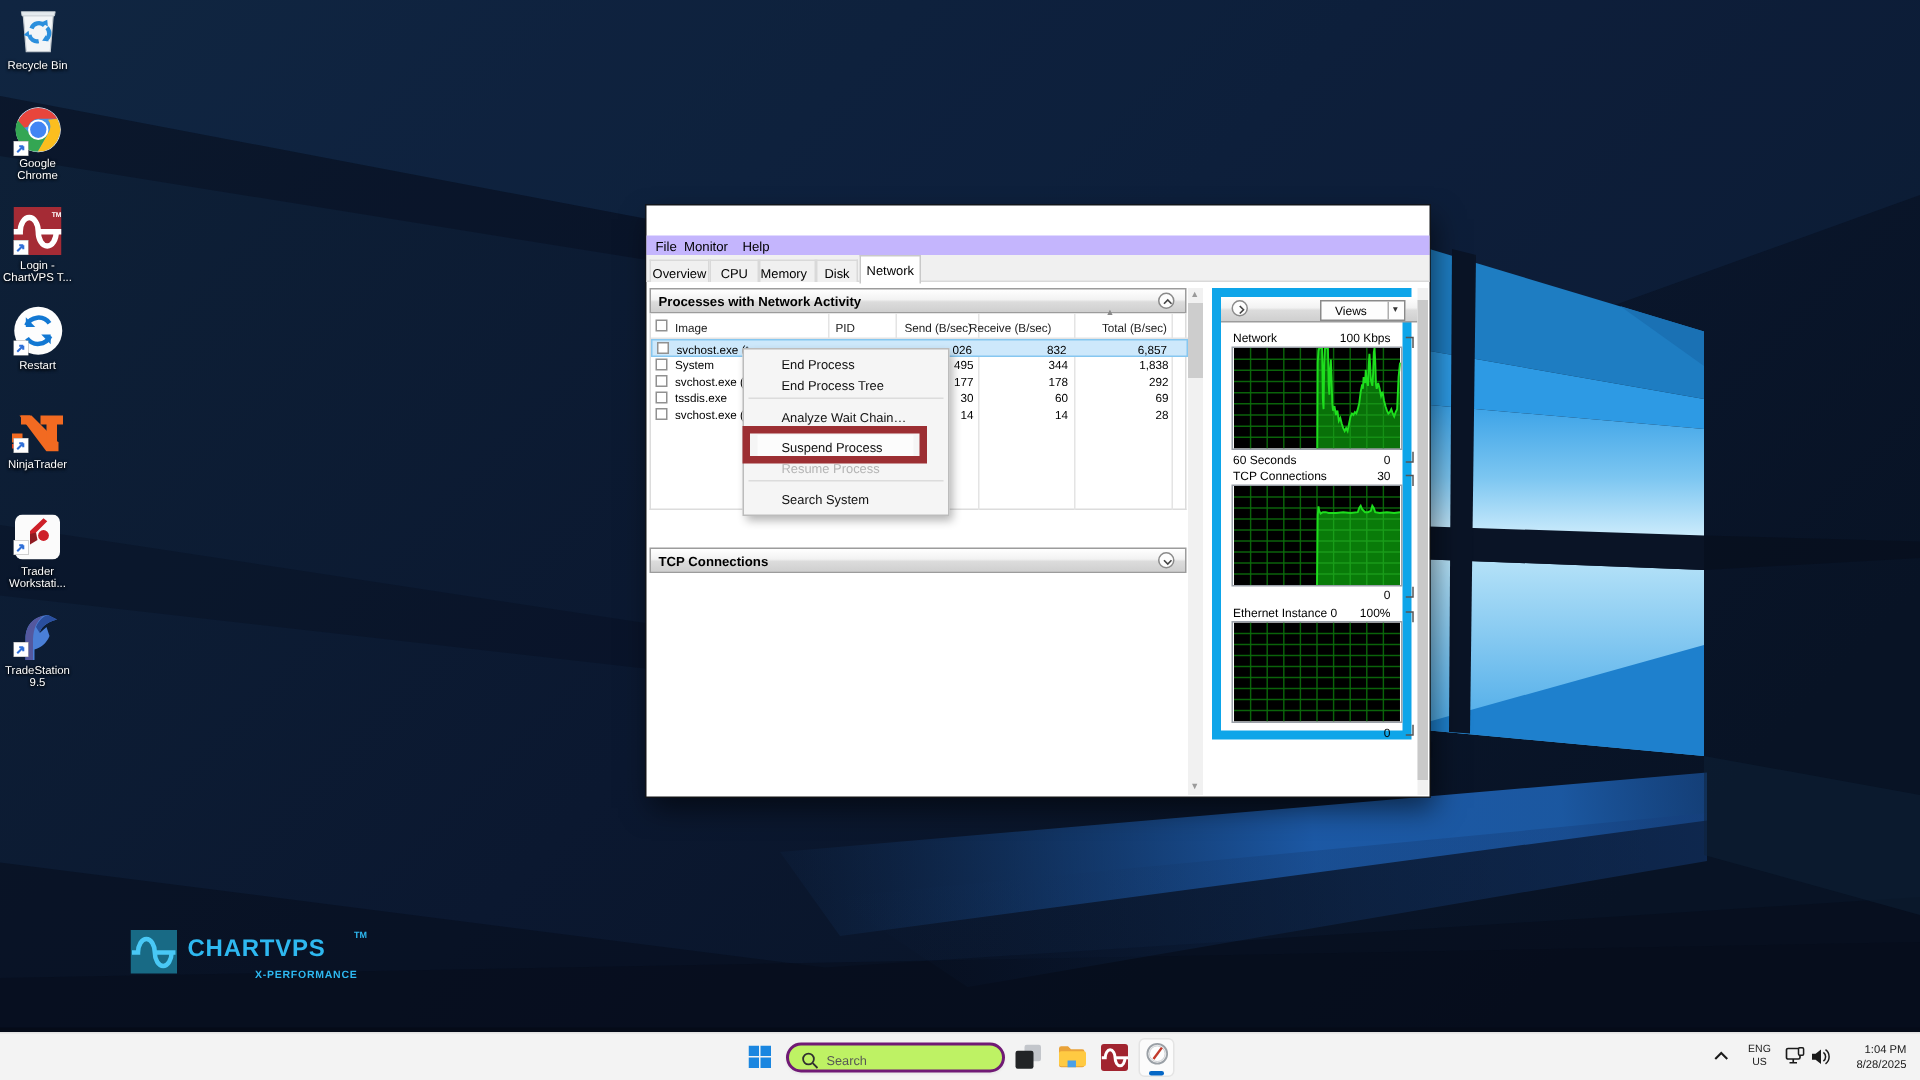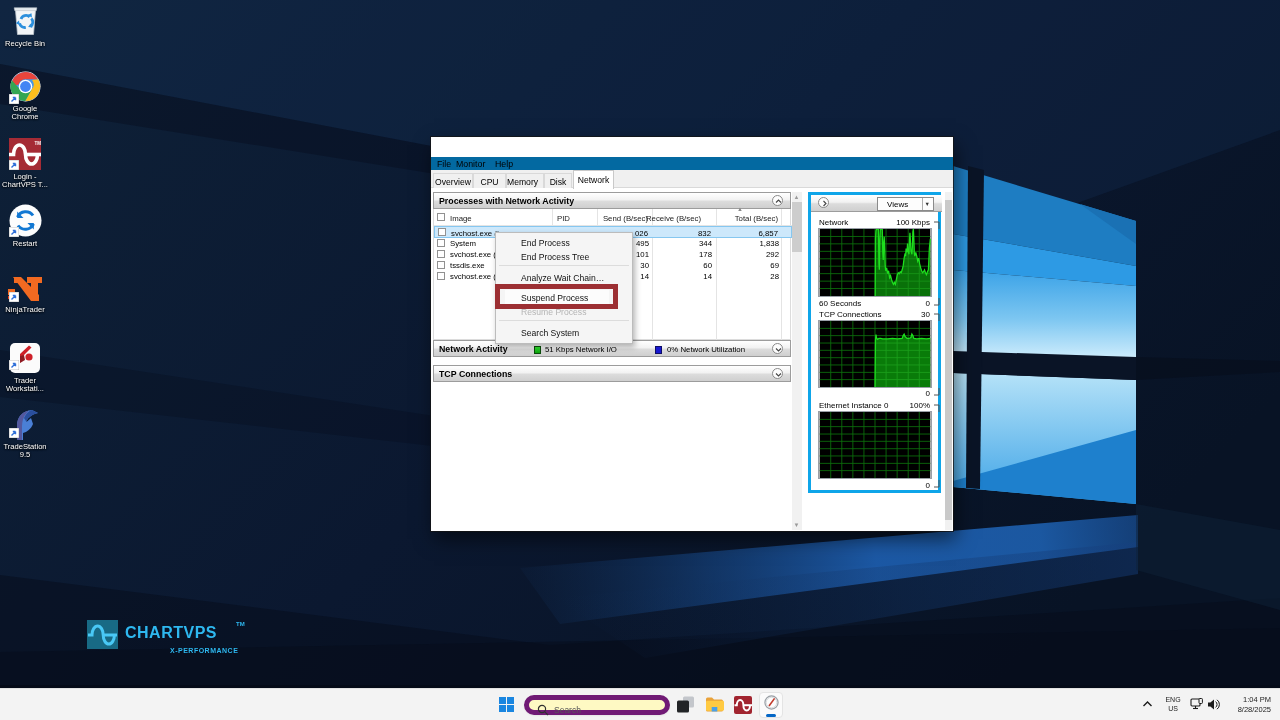--- a/index.html
+++ b/index.html
@@ -94,21 +94,21 @@
 <div class="abs" style="left:0;top:685px;width:1280px;height:3px;background:#050b18"></div>
 <div class="abs" id="taskbar" style="left:0;top:688px;width:1280px;height:32px;background:#f3f3f3;border-top:1px solid #e2e2e2">
 
   <svg class="abs" style="left:499px;top:8px" width="15" height="15">
     <rect x="0" y="0" width="7" height="7" fill="#1a86e0"></rect>
     <rect x="8" y="0" width="7" height="7" fill="#1a86e0"></rect>
     <rect x="0" y="8" width="7" height="7" fill="#1a86e0"></rect>
     <rect x="8" y="8" width="7" height="7" fill="#1a86e0"></rect>
   </svg>
 
-  <div class="abs" style="left:524px;top:6px;width:146px;height:20px;background:#fef9c3;border:5px solid #701a75;border-radius:10px;box-shadow:0 1px 2px rgba(0,0,0,.06)">
+  <div class="abs" style="left:524px;top:6px;width:146px;height:20px;background:#bef264;border:2px solid #701a75;border-radius:10px;box-shadow:0 1px 2px rgba(0,0,0,.06)">
     <svg class="abs" style="left:8px;top:4px" width="12" height="12" viewBox="0 0 12 12">
       <circle cx="5" cy="5" r="3.6" fill="none" stroke="#303030" stroke-width="1.2"></circle>
       <line x1="7.8" y1="7.8" x2="11" y2="11" stroke="#303030" stroke-width="1.2"></line>
     </svg>
     <span class="abs" style="left:25px;top:4.5px;font-size:8.5px;color:#565656">Search</span>
   </div>
 
   <svg class="abs" style="left:676px;top:7px" width="18" height="18" viewBox="0 0 18 18">
     <rect x="7" y="0.5" width="11" height="11" rx="1.5" fill="#c3c6cb"></rect>
     <rect x="1" y="4.5" width="12" height="12" rx="1.5" fill="#222426"></rect>
@@ -266,21 +266,21 @@
     <line x1="16" y1="17" x2="30" y2="17" stroke="#49c8f5" stroke-width="3"></line>
   </svg>
   <div class="abs" style="left:38px;top:6px;font-size:16px;font-weight:bold;letter-spacing:0.5px;color:#2eb8f0;font-family:'Liberation Sans',sans-serif">CHARTVPS</div>
   <div class="abs" style="left:149px;top:3px;font-size:6px;font-weight:bold;color:#2eb8f0">TM</div>
   <div class="abs" style="left:83px;top:29px;font-size:7px;font-weight:bold;letter-spacing:0.5px;color:#2eb8f0">X-PERFORMANCE</div>
 </div>
 
 <div id="rmwin">
 
 
-  <div class="abs" style="left:0;top:20px;width:522px;height:13px;background:#0369a1;font-size:8.8px">
+  <div class="abs" style="left:0;top:20px;width:522px;height:13px;background:#c4b5fd;font-size:8.8px">
     <span class="abs" style="left:6px;top:2px">File</span>
     <span class="abs" style="left:25px;top:2px">Monitor</span>
     <span class="abs" style="left:64px;top:2px">Help</span>
   </div>
 
   <div class="abs" style="left:0;top:33px;width:522px;height:18px;background:#f0f0f0;border-bottom:1px solid #d9d9d9">
     <div class="abs" style="left:2px;top:3px;width:40px;height:15px;background:#f0f0f0;border:1px solid #d9d9d9;border-bottom:none;font-size:8.6px;text-align:center;padding-top:3px">Overview</div>
     <div class="abs" style="left:42px;top:3px;width:33px;height:15px;background:#f0f0f0;border:1px solid #d9d9d9;border-bottom:none;font-size:8.6px;text-align:center;padding-top:3px">CPU</div>
     <div class="abs" style="left:75px;top:3px;width:38px;height:15px;background:#f0f0f0;border:1px solid #d9d9d9;border-bottom:none;font-size:8.6px;padding-top:3px">Memory</div>
     <div class="abs" style="left:113px;top:3px;width:28px;height:15px;background:#f0f0f0;border:1px solid #d9d9d9;border-bottom:none;font-size:8.6px;text-align:center;padding-top:3px">Disk</div>
@@ -324,68 +324,56 @@
     <div class="abs" style="left:0;top:29px;width:358px;height:11px;font-size:7.8px">
       <div class="chk" style="left:3px;top:1px"></div>
       <span class="abs" style="left:16px;top:1px">System</span>
       <span class="abs" style="right:143px;top:1px">495</span>
       <span class="abs" style="right:80px;top:1px">344</span>
       <span class="abs" style="right:13px;top:1px">1,838</span>
     </div>
     <div class="abs" style="left:0;top:40px;width:358px;height:11px;font-size:7.8px">
       <div class="chk" style="left:3px;top:1px"></div>
       <span class="abs" style="left:16px;top:1px">svchost.exe (N…</span>
-      <span class="abs" style="right:143px;top:1px">101</span>
+      <span class="abs" style="right:143px;top:1px">177</span>
       <span class="abs" style="right:80px;top:1px">178</span>
       <span class="abs" style="right:13px;top:1px">292</span>
     </div>
     <div class="abs" style="left:0;top:51px;width:358px;height:11px;font-size:7.8px">
       <div class="chk" style="left:3px;top:1px"></div>
       <span class="abs" style="left:16px;top:1px">tssdis.exe</span>
       <span class="abs" style="right:143px;top:1px">30</span>
       <span class="abs" style="right:80px;top:1px">60</span>
       <span class="abs" style="right:13px;top:1px">69</span>
     </div>
     <div class="abs" style="left:0;top:62px;width:358px;height:11px;font-size:7.8px">
       <div class="chk" style="left:3px;top:1px"></div>
       <span class="abs" style="left:16px;top:1px">svchost.exe (R…</span>
       <span class="abs" style="right:143px;top:1px">14</span>
       <span class="abs" style="right:80px;top:1px">14</span>
       <span class="abs" style="right:13px;top:1px">28</span>
     </div>
   </div>
 
-  <div class="gbar" style="top:203px">
-    <span class="t">Network Activity</span>
-    <div class="abs" style="left:100px;top:5px;width:7px;height:8px;background:linear-gradient(#33e633,#0da00d);border:1px solid #0a4d0a"></div>
-    <span class="abs" style="left:111px;top:4px;font-size:7.8px">51 Kbps Network I/O</span>
-    <div class="abs" style="left:221px;top:5px;width:7px;height:8px;background:#1717cf;border:1px solid #0d0d66"></div>
-    <span class="abs" style="left:233px;top:4px;font-size:7.8px">0% Network Utilization</span>
-    <div class="cir" style="right:7px;top:2px">
-          <svg width="9" height="9" style="position:absolute;left:1px;top:1px">
-            <path d="M2 3.5 L4.5 6 L7 3.5" fill="none" stroke="#444" stroke-width="1.1"></path>
-          </svg>
-        </div>
-  </div>
   <div class="gbar" style="top:228px">
     <span class="t">TCP Connections</span>
     <div class="cir" style="right:7px;top:2px">
           <svg width="9" height="9" style="position:absolute;left:1px;top:1px">
             <path d="M2 3.5 L4.5 6 L7 3.5" fill="none" stroke="#444" stroke-width="1.1"></path>
           </svg>
         </div>
   </div>
 
   <div class="abs" style="left:361px;top:55px;width:10px;height:338px;background:#f1f1f1">
     <div class="abs" style="left:1.5px;top:2px;color:#9a9a9a;font-size:6px">▲</div>
     <div class="abs" style="left:0;top:10px;width:10px;height:50px;background:#cdcdcd"></div>
     <div class="abs" style="left:1.5px;bottom:2px;color:#9a9a9a;font-size:6px">▼</div>
   </div>
 
-  <div class="abs" style="left:377px;top:55px;width:133px;height:301px;background:#fff;border:3px solid #0ea5e9">
+  <div class="abs" style="left:377px;top:55px;width:133px;height:301px;background:#fff;border:6px solid #0ea5e9">
     <div class="abs" style="left:0;top:0;width:131px;height:17px;background:linear-gradient(#ffffff,#f2f2f2 45%,#dcdcdc 55%,#cfcfcf);border-bottom:1px solid #9c9c9c">
       <div class="cir" style="left:7px;top:2px">
             <svg width="9" height="9" style="position:absolute;left:1px;top:1px">
               <path d="M3.5 2 L6 4.5 L3.5 7" fill="none" stroke="#444" stroke-width="1.1"></path>
             </svg>
           </div>
       <div class="abs" style="left:66px;top:1.5px;width:57px;height:14px;background:#fdfdfd;border:1px solid #8a8a8a">
         <span class="abs" style="left:9px;top:2.5px;font-size:8px">Views</span>
         <div class="abs" style="left:44px;top:0;width:1px;height:12.5px;background:#aeaeae"></div>
         <span class="abs" style="left:46.5px;top:3px;font-size:5.5px;color:#333">▼</span>

